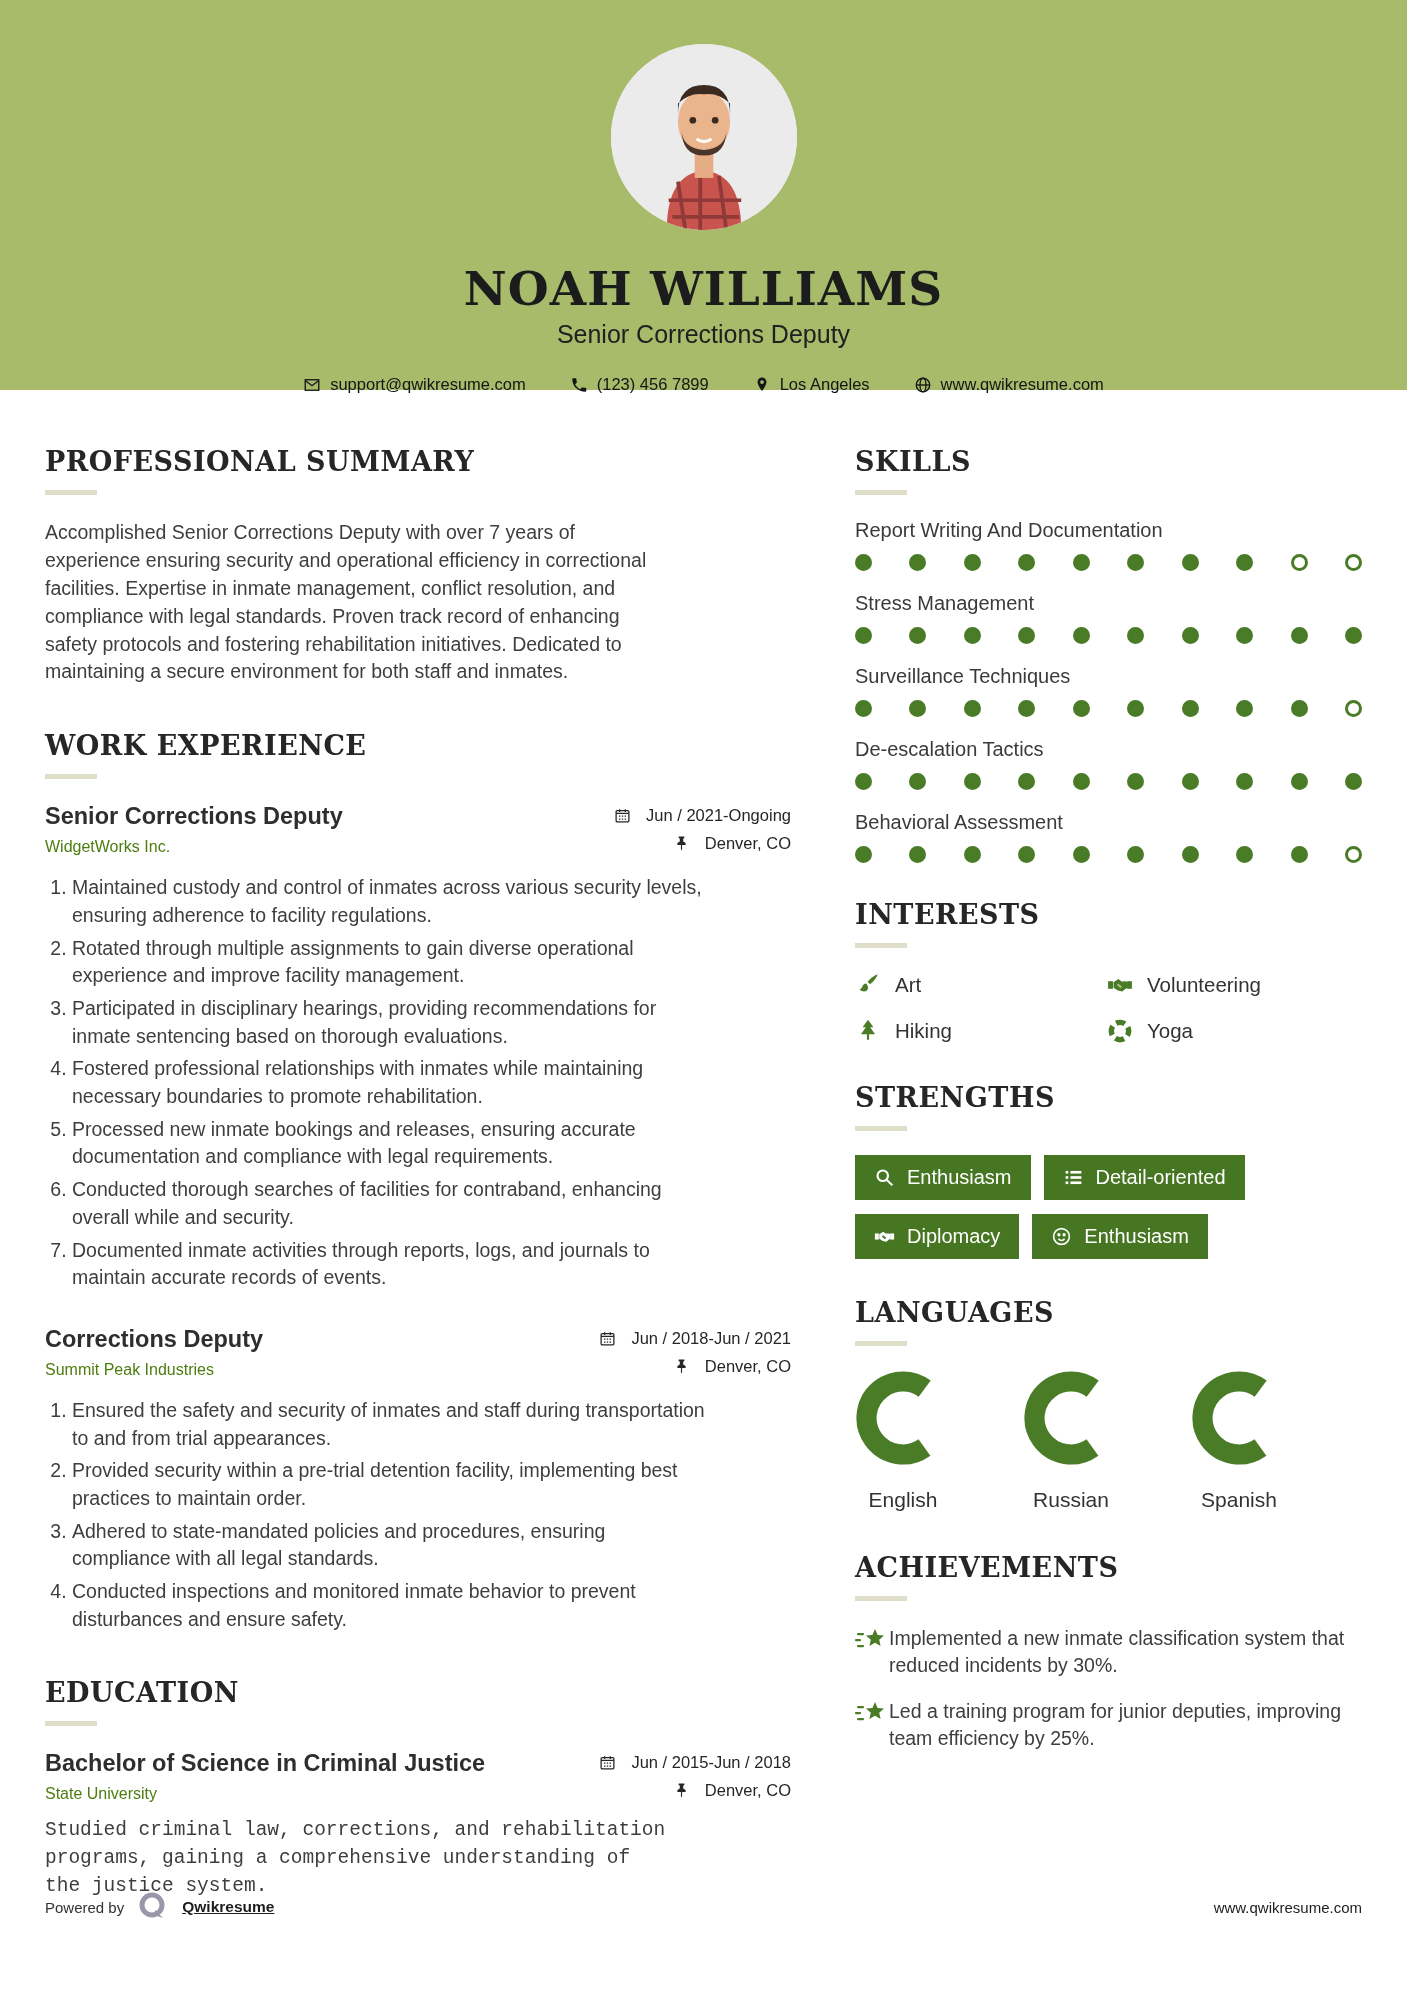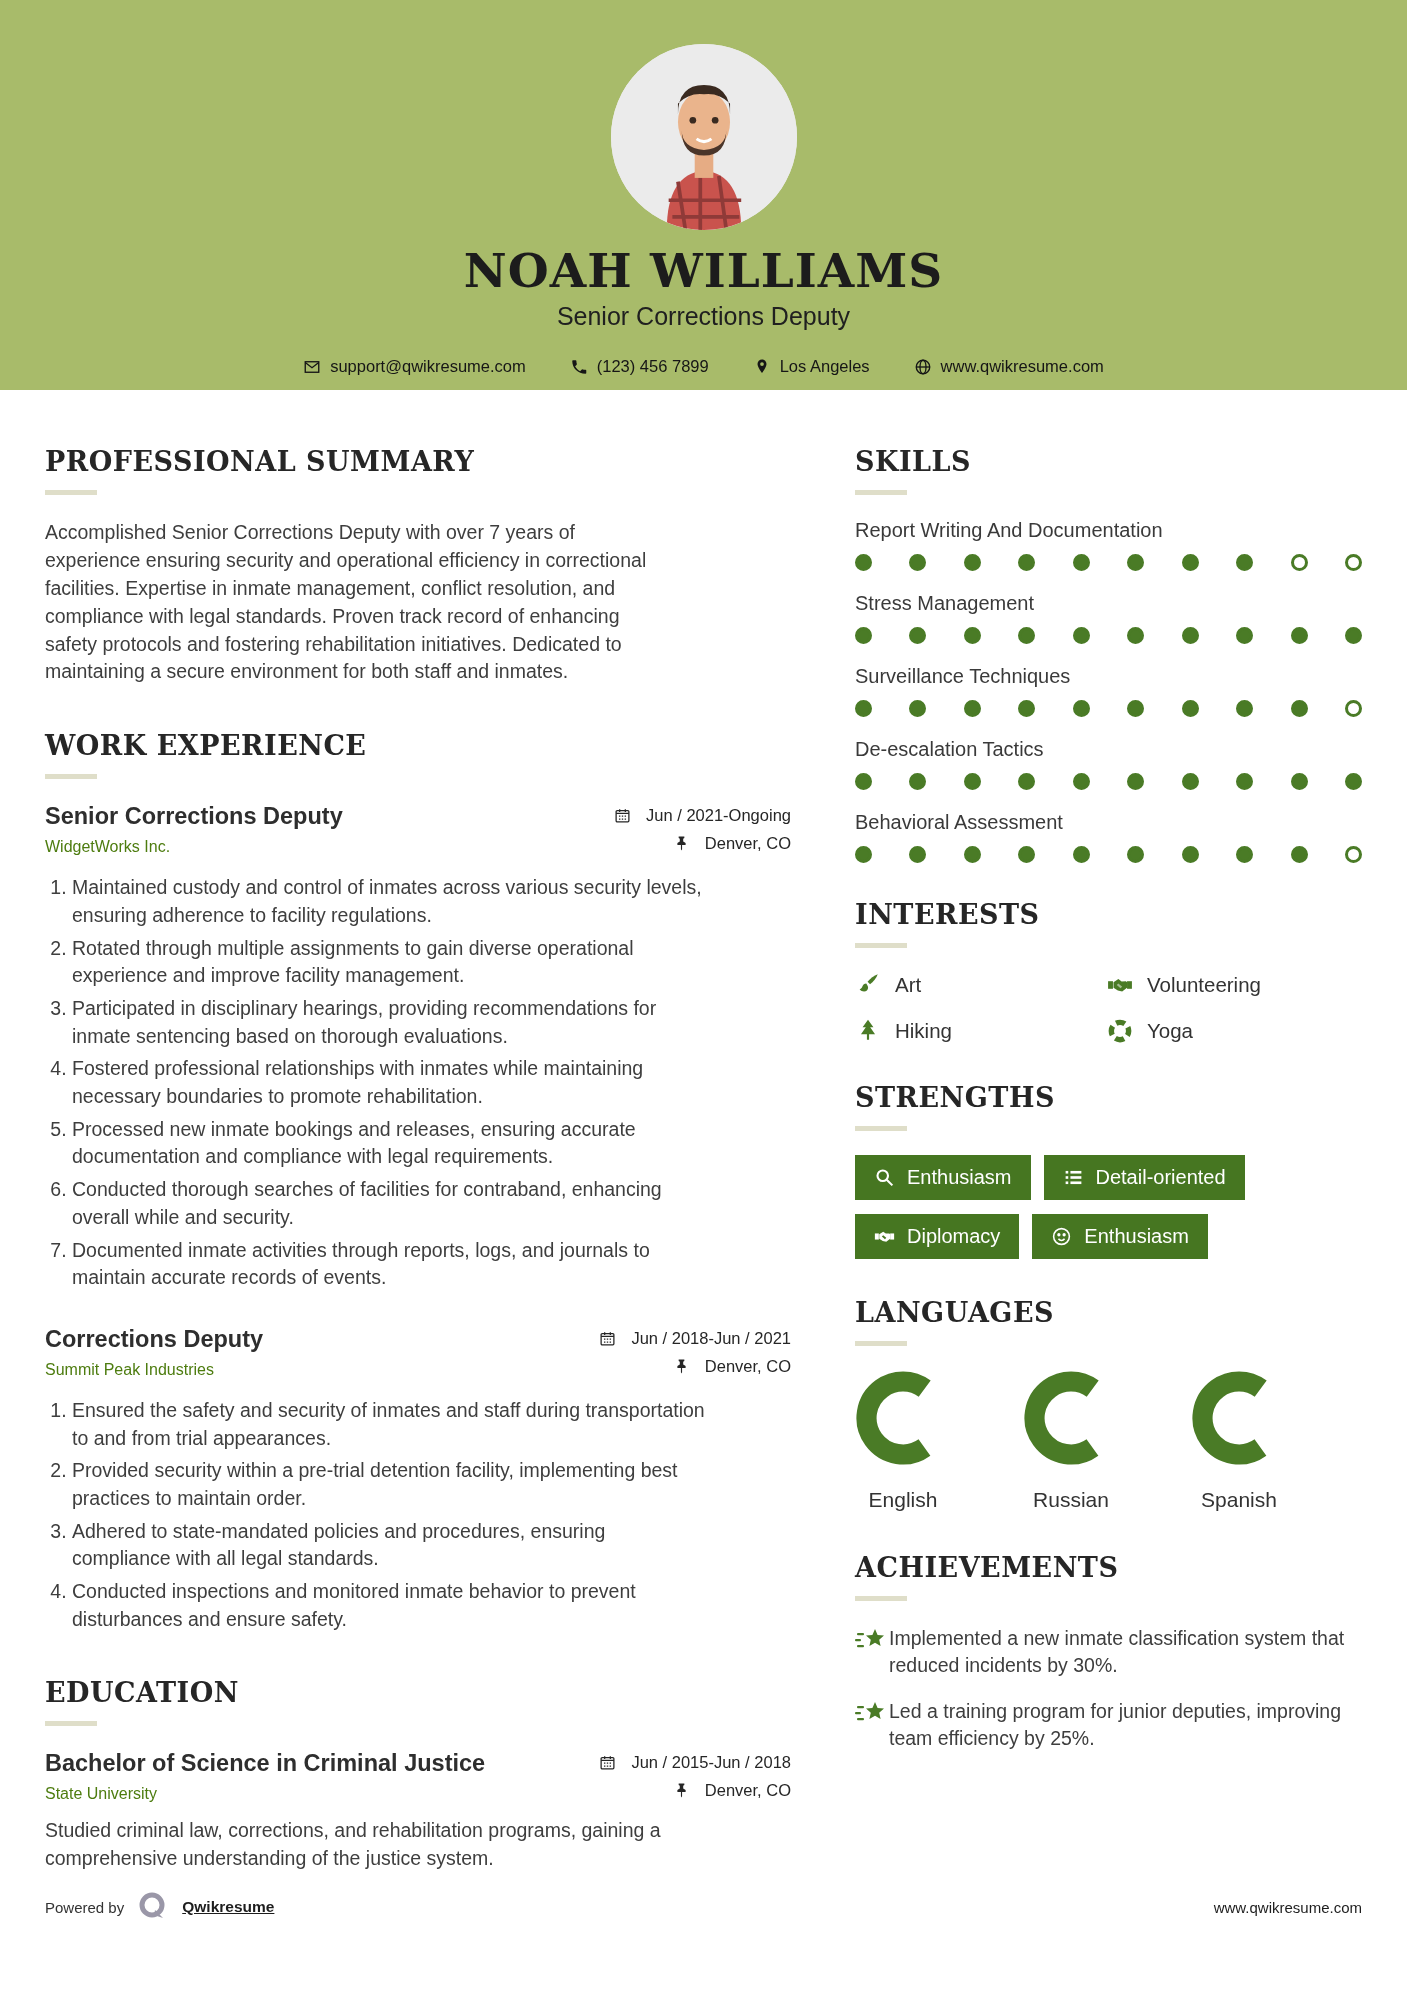--- a/index.html
+++ b/index.html
@@ -2,21 +2,21 @@
 <html><head>
 <meta charset="utf-8">
 <style>
   * { margin:0; padding:0; box-sizing:border-box; }
   body { background:#ffffff; font-family:"Liberation Sans", sans-serif; }
   .page { position:relative; width:1407px; height:1990px; background:#ffffff; overflow:hidden; }
 
   
   .header { height:390px; background:#a8bb6a; display:flex; flex-direction:column; align-items:center; padding-top:44px; }
   .photo { width:186px; height:186px; border-radius:50%; overflow:hidden; background:#ebebeb; flex:0 0 auto; }
-  .name { margin-top:13px; font-family:"DejaVu Serif", serif; font-weight:bold; font-size:47px; letter-spacing:1px; color:#1c1c1c; }
+  .name { margin-top:31px; font-family:"DejaVu Serif", serif; font-weight:bold; font-size:47px; letter-spacing:1px; color:#1c1c1c; }
   .title { margin-top:4px; font-size:25px; font-weight:500; color:#202020; }
   .contact { margin-top:26px; display:flex; align-items:center; gap:44px; }
   .contact-item { display:flex; align-items:center; gap:9px; font-size:16.5px; font-weight:500; color:#161616; }
   .contact-item svg { width:18px; height:18px; }
 
   
   .content { display:flex; padding:56px 45px 0 45px; gap:64px; }
   .col-left { flex:0 0 746px; }
   .col-right { flex:1 1 auto; }
 
@@ -215,21 +215,21 @@
         </div>
         <div class="job-row">
           <div class="job-company">State University</div>
           <div class="meta">
             <svg viewBox="0 0 24 24" fill="#262626">
                 <path d="M8 2h8v2.2l-1.6 1V9l3.4 2.4V14h-5v6l-.8 2-.8-2v-6h-5v-2.6L9.6 9V5.2L8 4.2z"></path>
               </svg>
             <span>Denver, CO</span>
           </div>
         </div>
-        <p class="body-text" style="margin-top:14px;">Studied criminal law, corrections, and rehabilitation programs, gaining a comprehensive understanding of the justice system.</p>
+        <p class="body-text" style="margin-top:14px;font-family:Liberation Mono, monospace;">Studied criminal law, corrections, and rehabilitation programs, gaining a comprehensive understanding of the justice system.</p>
       </div>
 
     </div>
 
     <div class="col-right">
 
       <div class="section" style="margin-bottom:36px;">
         <div class="sec-head">SKILLS</div>
         <div class="sec-rule"></div>
         <div class="skill">

